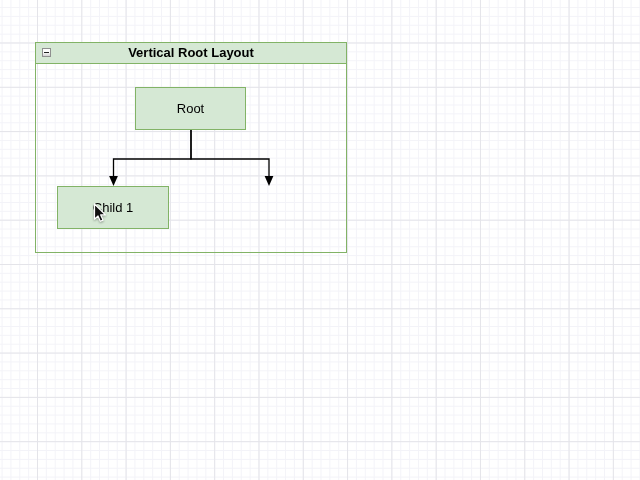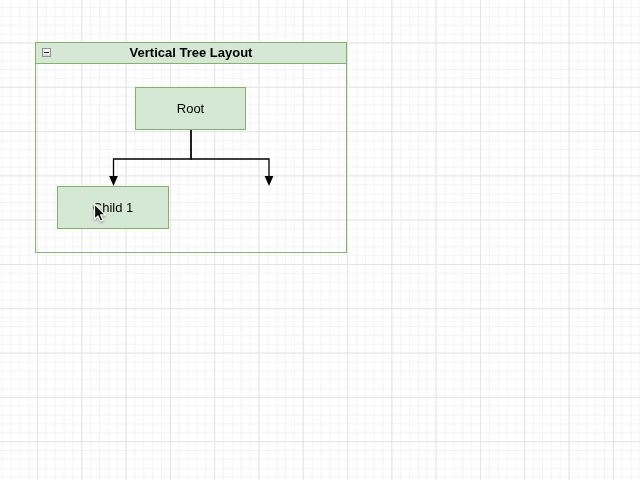--- a/index.html
+++ b/index.html
@@ -129,21 +129,21 @@
 <body>
 
 <div class="canvas">
 
   <div class="group-container">
 
     <div class="group-header">
       <button class="collapse-btn">
         <span class="minus"></span>
       </button>
-      <span class="group-title">Vertical Tree Layout</span>
+      <span class="group-title">Vertical Root Layout</span>
     </div>
 
     <div class="group-body">
 
       <svg class="edges" viewBox="0 0 310 209" xmlns="http://www.w3.org/2000/svg">
         <path class="edge-path" d="M155 87 L155 116 L77.5 116 L77.5 133.5"></path>
         <polygon class="edge-arrow" points="77.5,143 73.1,133 81.9,133"></polygon>
         <path class="edge-path" d="M155 87 L155 116 L233 116 L233 133.5"></path>
         <polygon class="edge-arrow" points="233,143 228.6,133 237.4,133"></polygon>
       </svg>

